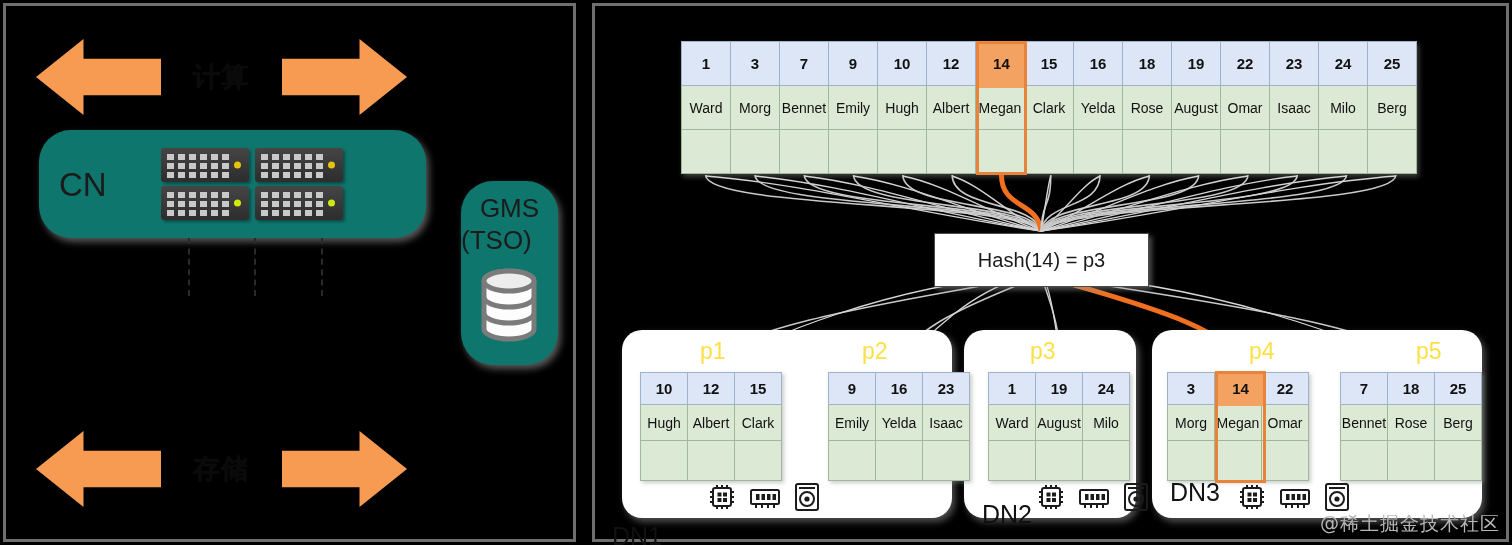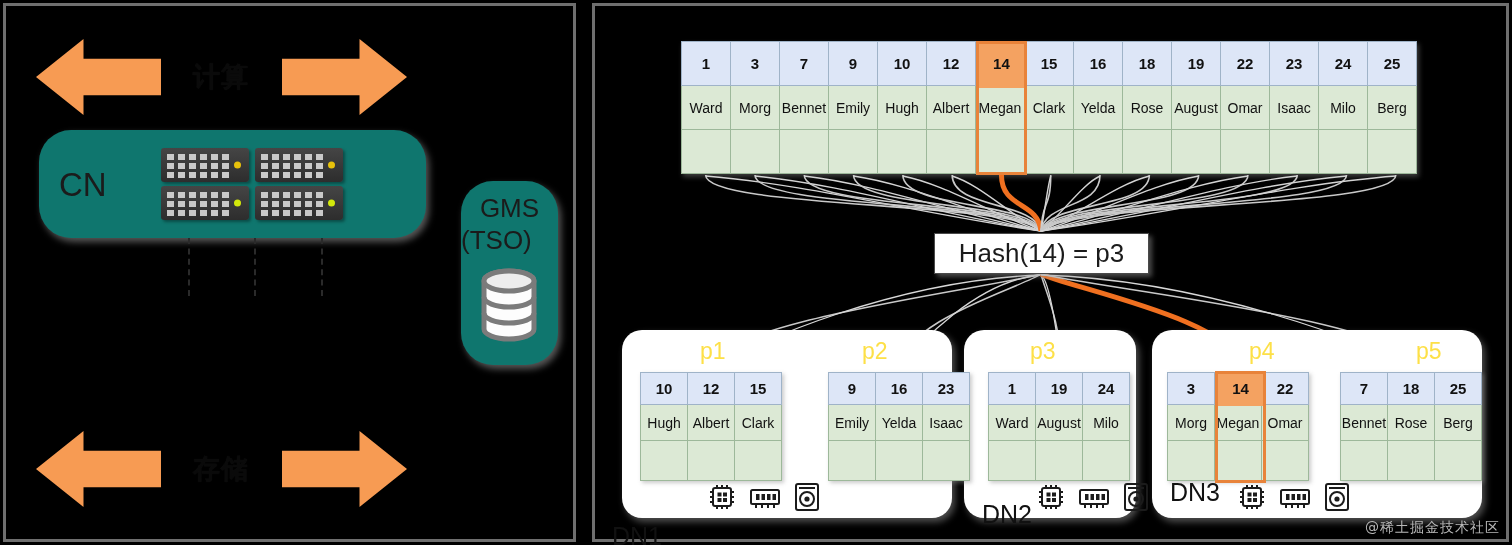--- a/index.html
+++ b/index.html
@@ -107,24 +107,24 @@
   }
   #hl-num {
     position: absolute; left: 975px; top: 41px; width: 51px; height: 44px;
     display:flex; align-items:center; justify-content:center;
     font-size: 15px; font-weight: 700; color: #111; z-index: 5;
   }
 
   
   #hashbox {
     position: absolute; left: 934px; top: 233px;
-    width: 215px; height: 41px;
+    width: 215px; height: 54px;
     background: #fff; border: 1px solid #4a4a4a;
     display: flex; align-items: center; justify-content: center;
-    font-size: 26px; color: #1b1b1b;
+    font-size: 20px; color: #1b1b1b;
     box-shadow: 3px 3px 5px rgba(150,150,150,0.5);
     z-index: 4;
   }
 
   
   .dn-card {
     position: absolute;
     background: #fff; border-radius: 20px;
     box-shadow: 3px 4px 7px rgba(160,160,160,0.5);
   }
@@ -155,21 +155,21 @@
   }
   .cell-hl-num {
     position:absolute; z-index:4; display:flex; align-items:center; justify-content:center;
     font-size:15px; font-weight:700; color:#111;
   }
 
   svg.overlay { position: absolute; left:0; top:0; pointer-events: none; }
 
   #watermark {
     position: absolute; right: 12px; bottom: 8px;
-    font-size: 14px; color: #b7b7b7; letter-spacing: 1px;
+    font-size: 19px; color: #b7b7b7; letter-spacing: 1px;
     font-family: "DejaVu Sans", sans-serif;
   }
 </style>
 </head>
 <body>
 
 <div id="root">
 
   <div class="panel" id="left-panel">
 

